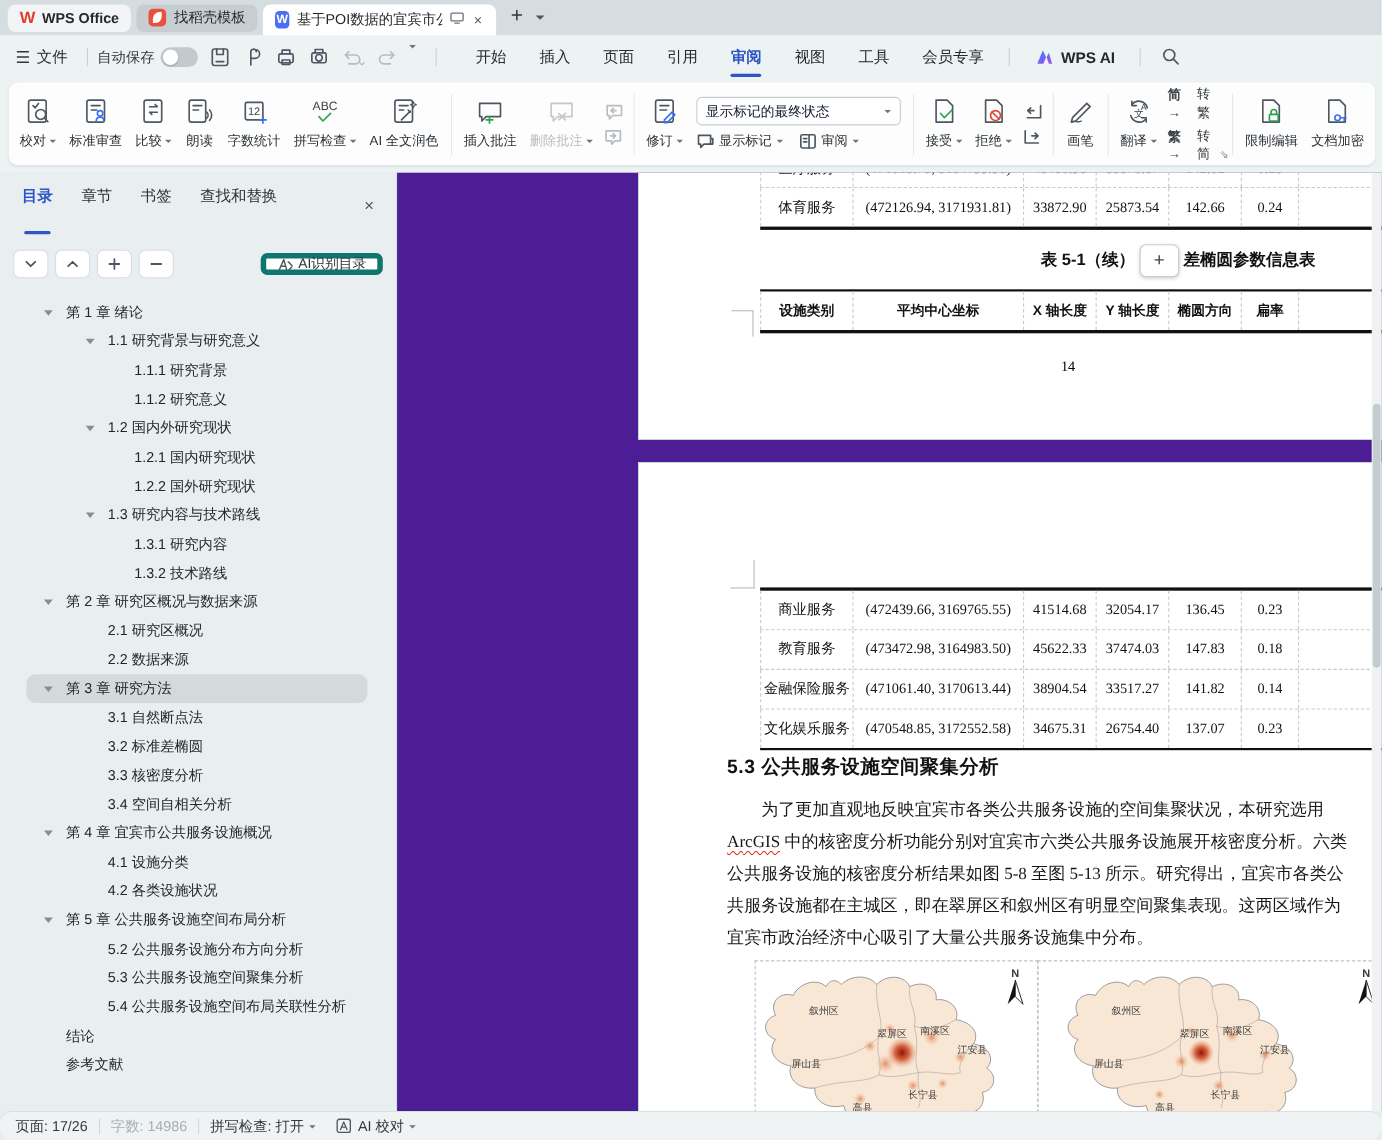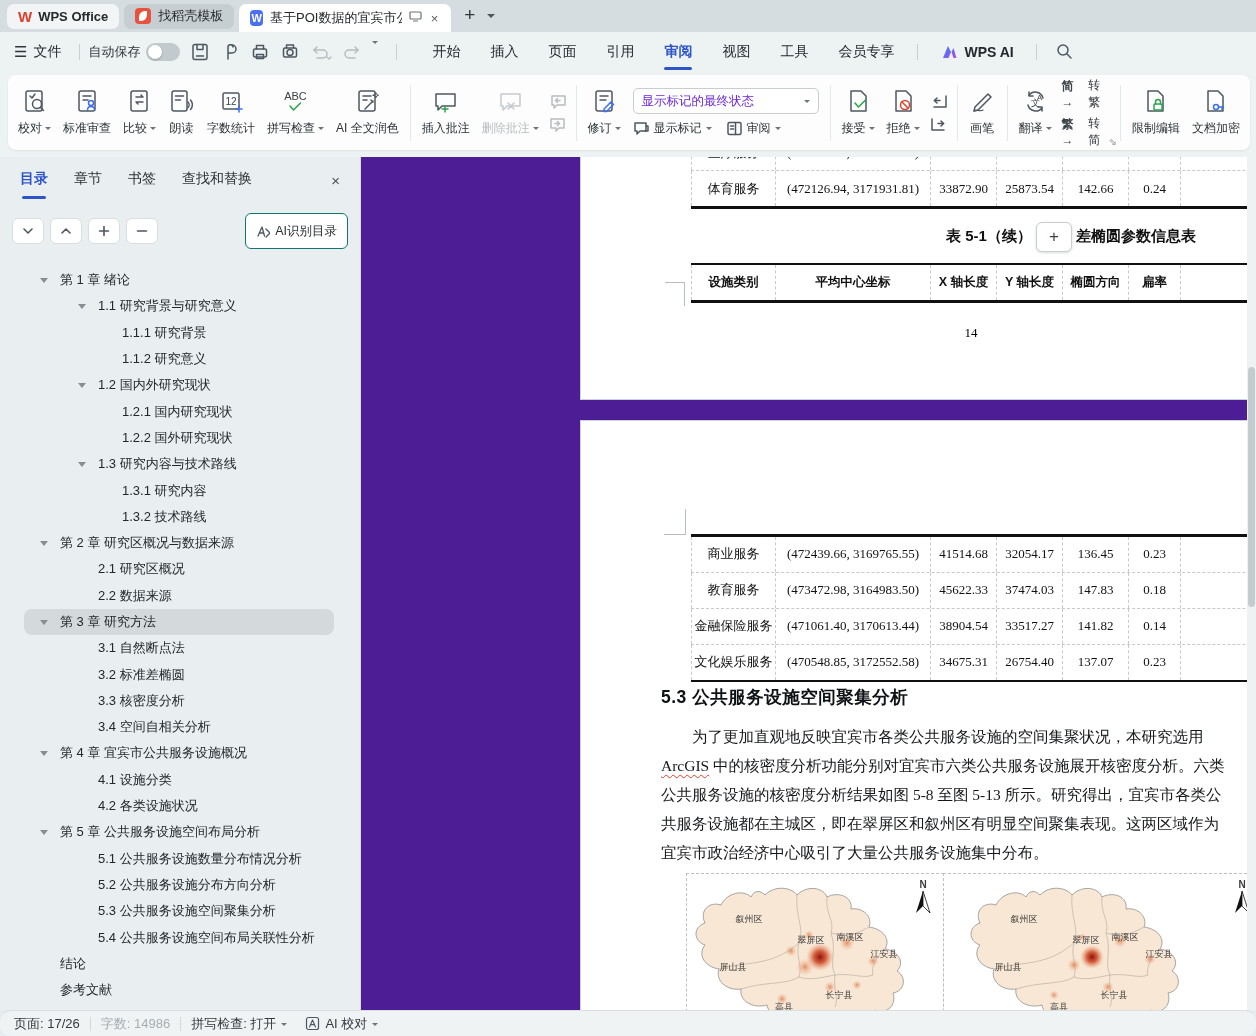--- a/index.html
+++ b/index.html
@@ -53,43 +53,43 @@
      gap:5px; font-size:12px; color:#2b3237; padding:0 6px; height:62px; white-space:nowrap; }
   .rbtn svg { width:27px; height:27px; display:block; }
   .rbtn .lbl { display:flex; align-items:center; gap:3px; }
   .caret { width:0; height:0; border:3.5px solid transparent; border-top-color:#6d757a; margin-top:3px; }
   .disabled { color:#b7bdc0; }
   .disabled svg * { stroke:#c3c9cc !important; fill:none !important; }
   .navcol { display:flex; flex-direction:column; gap:8px; padding:0 4px; }
   .navcol svg { width:18px; height:15px; display:block; }
   .trackcol { display:flex; flex-direction:column; gap:6px; padding:0 6px; }
   .selbox { width:186px; height:26px; border:1px solid #c7cdd0; border-radius:5px; background:#fff;
-     display:flex; align-items:center; justify-content:space-between; padding:0 8px; font-size:12.5px; color:#6d28d9; }
+     display:flex; align-items:center; justify-content:space-between; padding:0 8px; font-size:12.5px; color:#0f172a; }
   .trackrow { display:flex; align-items:flex-end; gap:14px; font-size:12px; color:#2b3237; }
   .trackrow .sm { display:flex; align-items:center; gap:4px; }
   .trackrow svg { width:17px; height:17px; }
   .cjk-ic { font-size:12px; color:#3a4248; font-weight:bold; }
   .stack2 { display:flex; flex-direction:column; gap:4px; font-size:12px; color:#2b3237; padding:0 4px; }
   .stack2 .sm { display:flex; align-items:center; gap:4px; }
   .launcher { position:absolute; font-size:10px; color:#8a9196; }
 
   
   .main { position:absolute; top:157px; left:0; right:0; bottom:26px; display:flex; }
   .sidebar { width:361px; background:#e9eef0; border-right:1px solid #d5dbde; position:relative; flex:none; }
   .side-tabs { display:flex; align-items:center; gap:26px; padding:13px 20px 0; font-size:14px; color:#2b3135; }
-  .side-tab { position:relative; padding-bottom:11px;text-align:right; }
+  .side-tab { position:relative; padding-bottom:25px;text-align:right; }
   .side-tab.active { color:#2d55c8; font-weight:bold; }
   .side-tab.active::after { content:""; position:absolute; left:2px; right:2px; bottom:0; height:3px;
      border-radius:2px; background:#2d55c8; }
   .side-x { margin-left:auto; color:#4d5458; font-size:15px; padding-bottom:8px; }
   .side-tools { display:flex; align-items:center; gap:6px; padding:14px 12px 6px; }
   .sq { width:32px; height:26px; background:#fff; border:1px solid #d8dde0; border-radius:6px;
      display:flex; align-items:center; justify-content:center; color:#3c4periment347; }
   .sq svg { width:12px; height:12px; }
-  .ai-toc { margin-left:auto; height:36px; background:#fff; border:1px solid #0f766e; border-radius:6px;
+  .ai-toc { margin-left:auto; height:20px; background:#fff; border:5px solid #0f766e; border-radius:6px;
      display:flex; align-items:center; gap:5px; padding:0 10px; font-size:12.5px; color:#2b3135; }
   .toc { padding:12px 16px 0; font-size:13px; color:#23282d; }
   .toc-item { height:26.3px; display:flex; align-items:center; position:relative; margin:0 10px 0 8px;
      border-radius:8px; }
   .toc-item.sel { background:#d4d9db; }
   .toc-item .tri { position:absolute; width:0; height:0; border-left:4px solid transparent;
      border-right:4px solid transparent; border-top:5px solid #878d92; top:11px; }
   .lv1 { padding-left:36px; } .lv1 .tri { left:16px; }
   .lv2 { padding-left:74px; } .lv2 .tri { left:54px; }
   .lv3 { padding-left:98px; }
@@ -625,23 +625,20 @@
           <span>4.1 设施分类</span>
         </div>
       <div class="toc-item lv2">
           <span>4.2 各类设施状况</span>
         </div>
       <div class="toc-item lv1">
           <span class="tri"></span>
           <span>第 5 章 公共服务设施空间布局分析</span>
         </div>
       <div class="toc-item lv2">
-          <span>5.1 公共服务设施数量分布情况分析</span>
-        </div>
-      <div class="toc-item lv2">
           <span>5.2 公共服务设施分布方向分析</span>
         </div>
       <div class="toc-item lv2">
           <span>5.3 公共服务设施空间聚集分析</span>
         </div>
       <div class="toc-item lv2">
           <span>5.4 公共服务设施空间布局关联性分析</span>
         </div>
       <div class="toc-item lv1">
           <span>结论</span>

